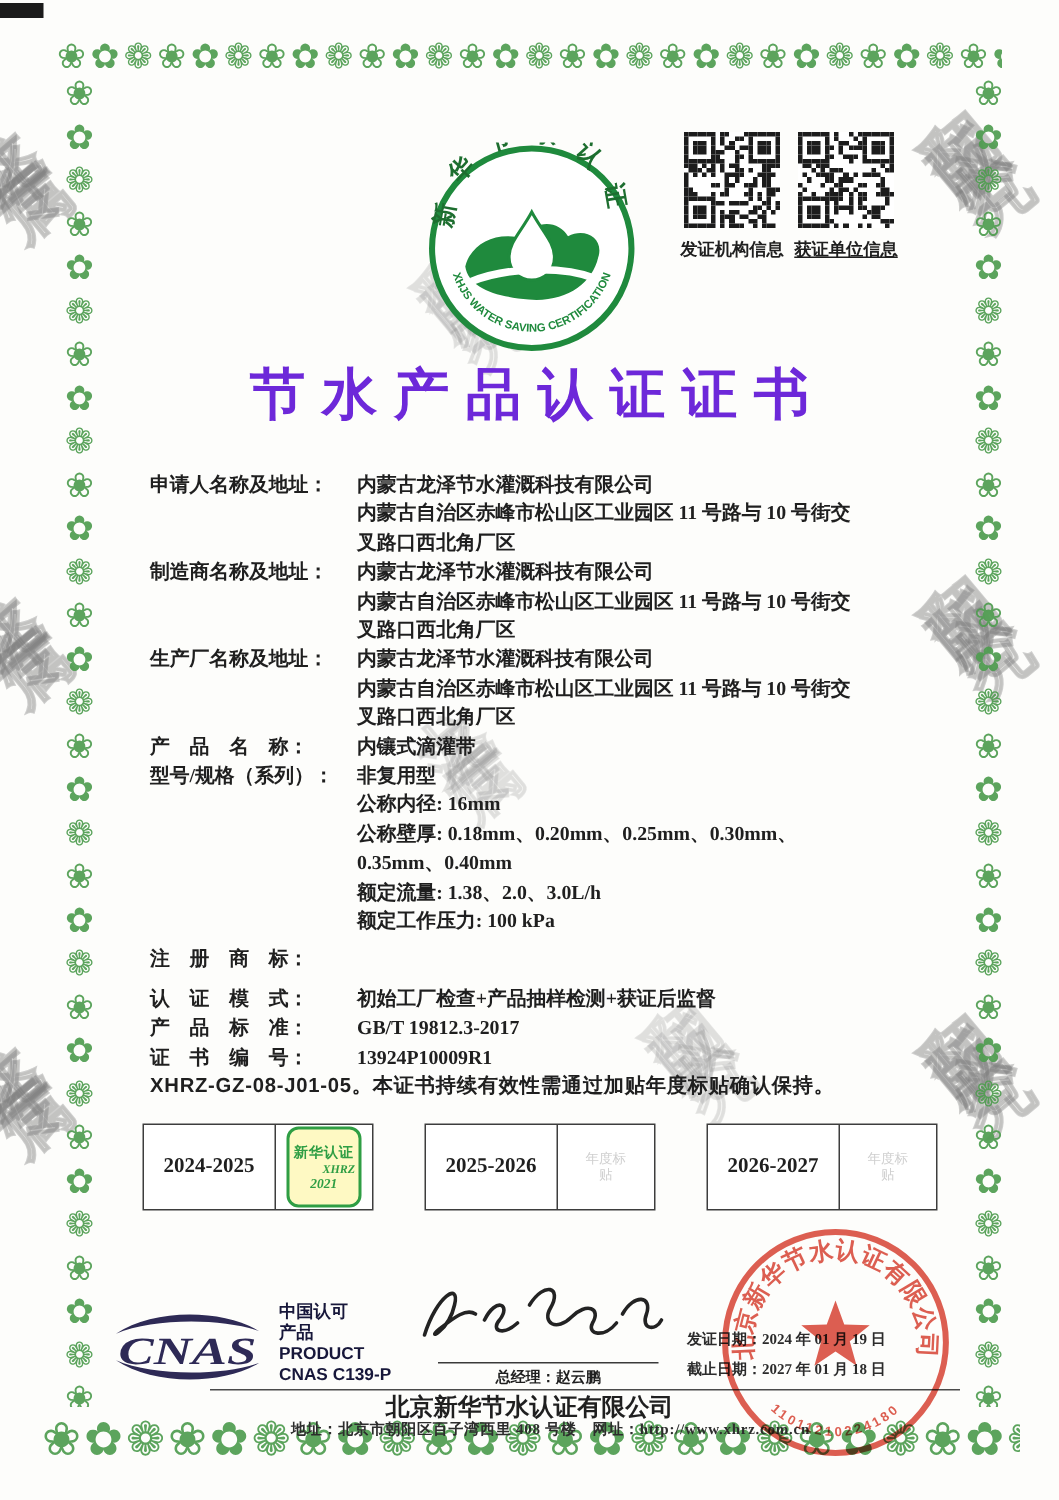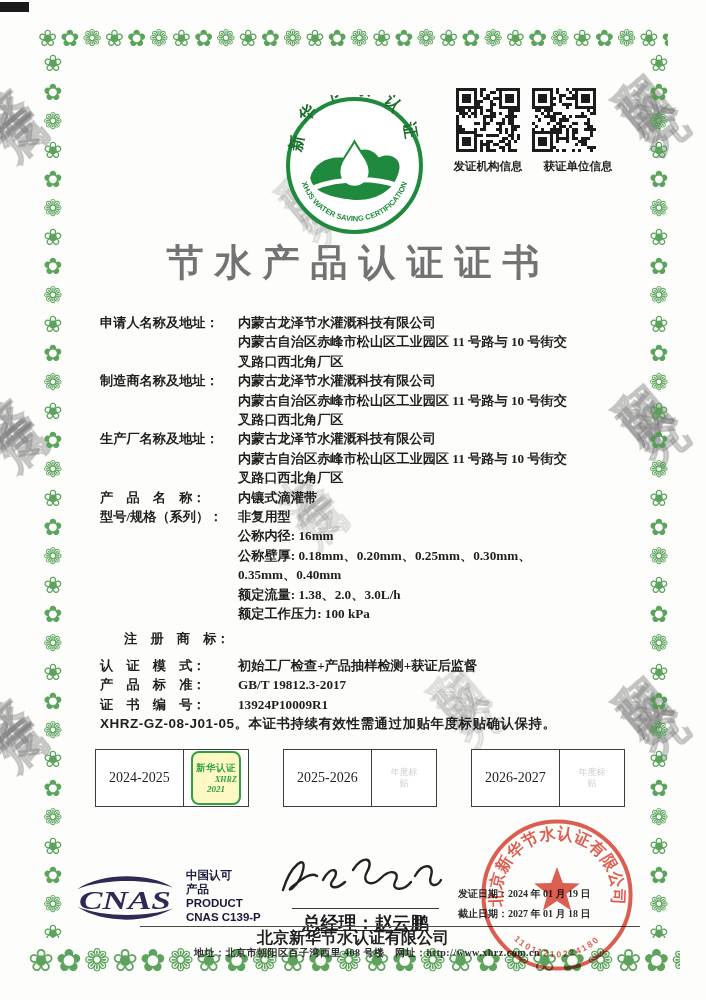--- a/index.html
+++ b/index.html
@@ -25,57 +25,57 @@
   .scan-mark{position:absolute;left:0;top:2px;width:29px;height:10px;background:#1b1b1b;z-index:3;}
 
   
   .logo{position:absolute;left:284px;top:95px;width:141px;height:141px;z-index:3;}
   .qr{position:absolute;top:88px;width:64px;height:64px;background:#fff;z-index:3;
       display:grid;grid-template-columns:repeat(21,1fr);grid-template-rows:repeat(21,1fr);}
   .qr i{display:block;}
   .qr i.on{background:#1c1c1c;}
   .qr1{left:456px;} .qr2{left:532px;}
   .qr-label{position:absolute;top:159px;width:78px;text-align:center;font-size:11.5px;font-weight:700;z-index:3;}
-  .l1{left:449px;} .l2{left:539px;}
+  .l1{left:449px;} .l2{left:525px;text-decoration:underline;}
 
   .title{position:absolute;left:0;right:0;top:238px;margin:0;text-align:center;
-         font-size:37px;font-weight:700;letter-spacing:11px;padding-left:11px;color:#737373;z-index:3;}
+         font-size:37px;font-weight:700;letter-spacing:11px;padding-left:11px;color:#6d28d9;z-index:3;}
 
   
   .body-block{position:absolute;left:100px;right:66px;top:313px;z-index:3;
               font-size:13.2px;font-weight:700;line-height:19.4px;}
   .field-row{display:flex;}
-  .field-row.gap-sm{margin-top:5px;margin-left:24px;}
+  .field-row.gap-sm{margin-top:5px;}
   .field-row.gap-md{margin-top:8px;}
   .field-label{width:138px;flex:none;}
   .field-value{flex:1;}
   .stmt1{margin:4px 0 0 0;text-indent:26px;letter-spacing:2.5px;font-size:13.5px;font-weight:700;}
   .stmt2{margin:0;letter-spacing:0.5px;font-size:13.5px;font-weight:700;
          font-family:"Liberation Sans","DejaVu Sans",sans-serif;}
 
   
   .yearboxes{position:absolute;left:95px;top:749px;width:530px;height:58px;display:flex;gap:34px;z-index:3;}
   .ybox{flex:1;display:flex;border:1.5px solid #3d3d3d;background:#fff;}
   .ybox .yr{flex:1.35;display:flex;align-items:center;justify-content:center;
-            font-size:14px;font-weight:400;border-right:1.5px solid #3d3d3d;}
+            font-size:14px;font-weight:700;border-right:1.5px solid #3d3d3d;}
   .ybox .slot{flex:1;display:flex;align-items:center;justify-content:center;}
   .sticker{width:46px;height:50px;border:2px solid #2f9e44;border-radius:8px;background:#fef9c3;
            display:flex;flex-direction:column;align-items:center;justify-content:center;color:#2f9e44;}
   .sticker .s1{font-size:9.5px;font-weight:700;letter-spacing:.5px;}
   .sticker .s2{font-size:8px;font-weight:700;font-style:italic;margin-left:20px;}
   .sticker .s3{font-size:9px;font-weight:700;font-style:italic;}
   .ph{font-size:9px;color:#cfcfcf;text-align:center;line-height:11px;width:30px;word-break:break-all;}
 
   
   .cnas-logo{position:absolute;left:72px;top:872px;width:106px;height:52px;z-index:3;}
   .cnas-text{position:absolute;left:186px;top:868px;z-index:3;line-height:14px;font-size:11.5px;
              font-weight:700;color:#17173a;font-family:"Liberation Sans","DejaVu Sans",sans-serif;}
   .signature{position:absolute;left:273px;top:846px;width:172px;height:62px;z-index:3;}
   .sig-rule{position:absolute;left:292px;top:908px;width:147px;border-top:1.5px solid #3a3a3a;z-index:3;}
-  .sig-name{position:absolute;left:292px;top:911px;width:147px;text-align:center;font-size:18px;font-weight:600;z-index:3;text-decoration:underline;}
+  .sig-name{position:absolute;left:292px;top:911px;width:147px;text-align:center;font-size:10px;font-weight:600;z-index:3;}
   .long-rule{position:absolute;left:140px;top:926px;width:500px;border-top:1.5px solid #4a4a4a;z-index:3;}
   .dates{position:absolute;left:458px;top:884px;z-index:3;font-size:10px;font-weight:700;line-height:20px;color:#2b2b2b;}
   .issuer{position:absolute;left:0;right:0;top:928px;text-align:center;font-size:16px;font-weight:700;z-index:3;}
   .addr{position:absolute;left:0;right:0;top:946px;text-align:center;font-size:10px;font-weight:600;
         letter-spacing:.5px;z-index:3;color:#2d2d2d;padding-left:28px;}
   .seal{position:absolute;left:477px;top:815px;width:160px;height:160px;z-index:5;opacity:.82;mix-blend-mode:multiply;}
 </style>
 </head>
 <body>
 

